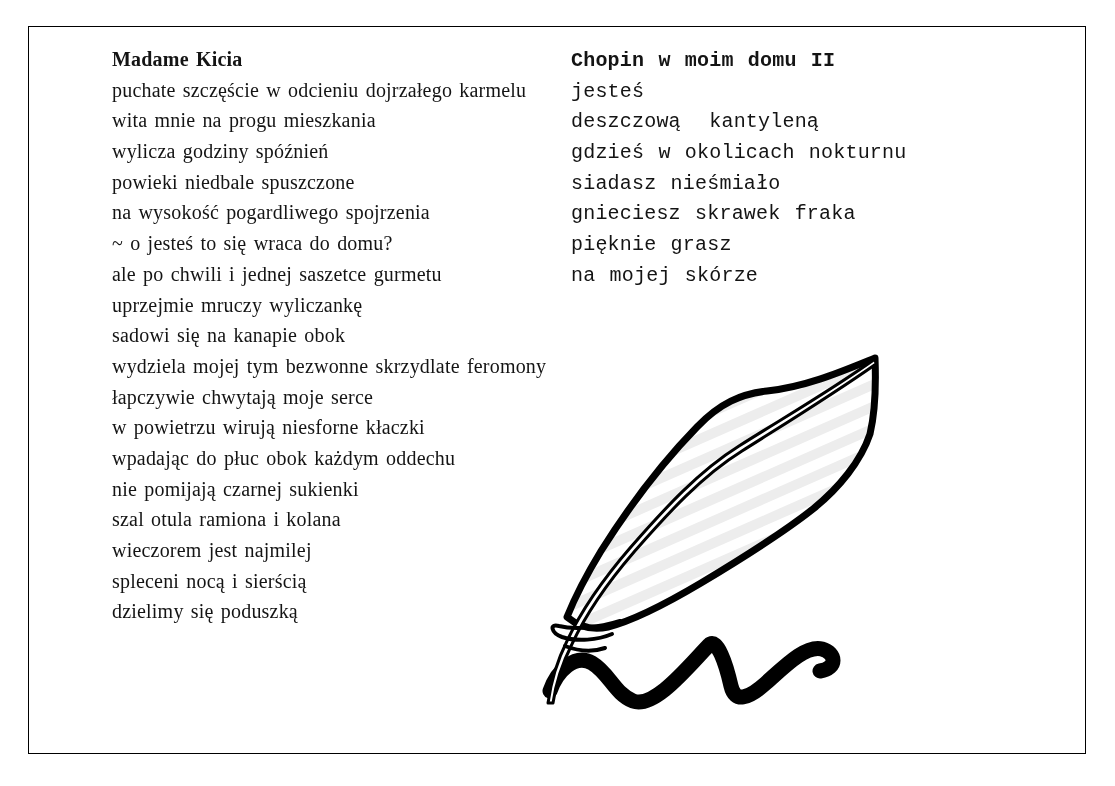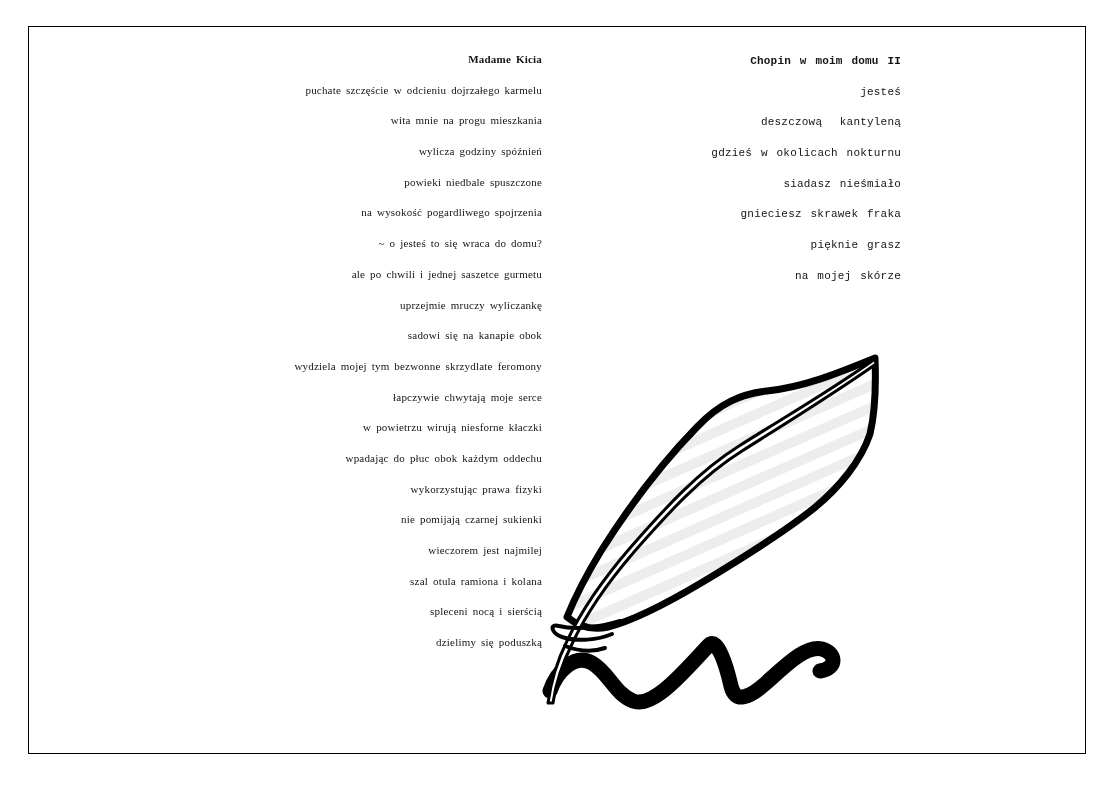--- a/index.html
+++ b/index.html
@@ -19,24 +19,23 @@
   .frame {
     position: absolute;
     left: 28px;
     top: 26px;
     width: 1056px;
     height: 726px;
     border: 1px solid #000000;
   }
   .poem {
     position: absolute;
-    font-size: 11px;
+    font-size: 20px;
     letter-spacing: 0.2px;
     word-spacing: 2px;
-    text-align: right;
   }
   .poem-col-left  { left: 112px; top: 44px; width: 430px; }
   .poem-col-right { left: 571px; top: 46px; width: 330px; font-family: Liberation Mono, monospace; }
   .poem-title {
     font-weight: bold;
     height: 30.7px;
     line-height: 30.7px;
     white-space: pre;
   }
   .poem-line {
@@ -67,24 +66,23 @@
     <div class="poem-line">powieki niedbale spuszczone</div>
     <div class="poem-line">na wysokość pogardliwego spojrzenia</div>
     <div class="poem-line">~ o jesteś to się wraca do domu?</div>
     <div class="poem-line">ale po chwili i jednej saszetce gurmetu</div>
     <div class="poem-line">uprzejmie mruczy wyliczankę</div>
     <div class="poem-line">sadowi się na kanapie obok</div>
     <div class="poem-line">wydziela mojej tym bezwonne skrzydlate feromony</div>
     <div class="poem-line">łapczywie chwytają moje serce</div>
     <div class="poem-line">w powietrzu wirują niesforne kłaczki</div>
     <div class="poem-line">wpadając do płuc obok każdym oddechu</div>
-    <div class="poem-line">wykorzystując prawa fizyki</div>
     <div class="poem-line">nie pomijają czarnej sukienki</div>
+    <div class="poem-line">szal otula ramiona i kolana</div>
     <div class="poem-line">wieczorem jest najmilej</div>
-    <div class="poem-line">szal otula ramiona i kolana</div>
     <div class="poem-line">spleceni nocą i sierścią</div>
     <div class="poem-line">dzielimy się poduszką</div>
   </div>
 
   <div class="poem poem-col-right">
     <div class="poem-title">Chopin w moim domu II</div>
     <div class="poem-line">jesteś</div>
     <div class="poem-line">deszczową  kantyleną</div>
     <div class="poem-line">gdzieś w okolicach nokturnu</div>
     <div class="poem-line">siadasz nieśmiało</div>

